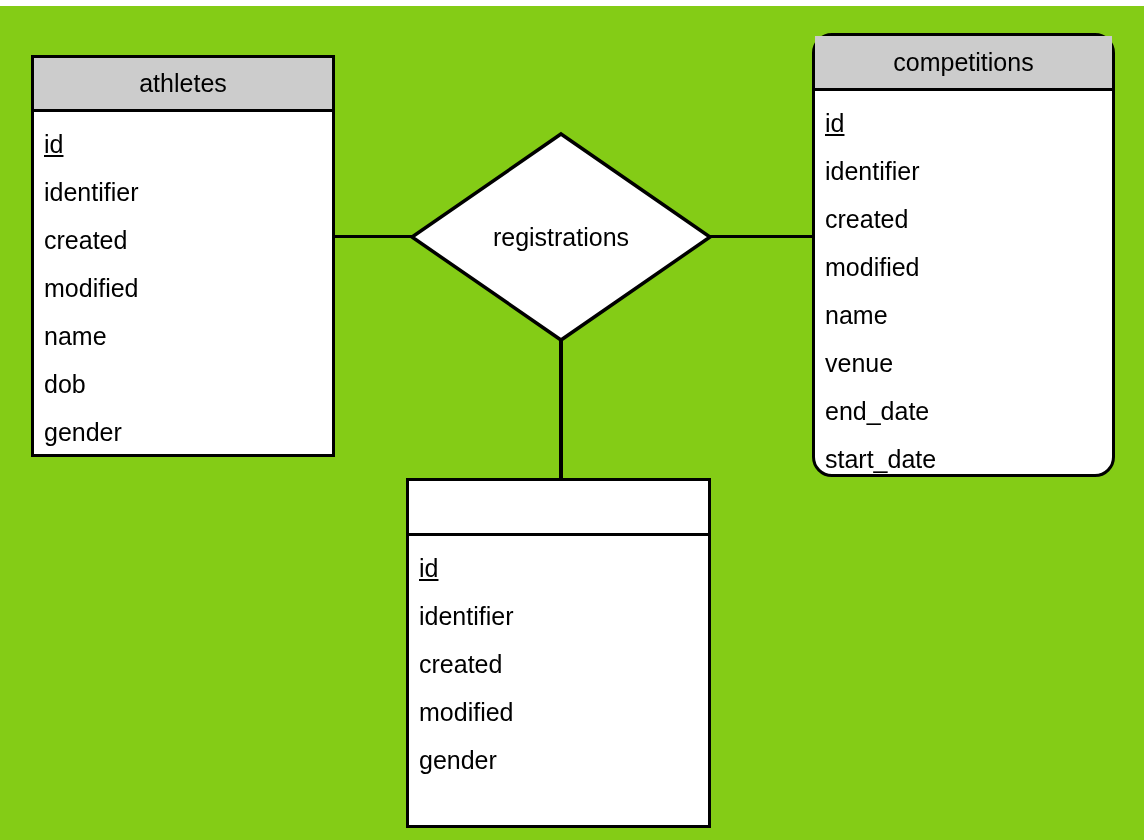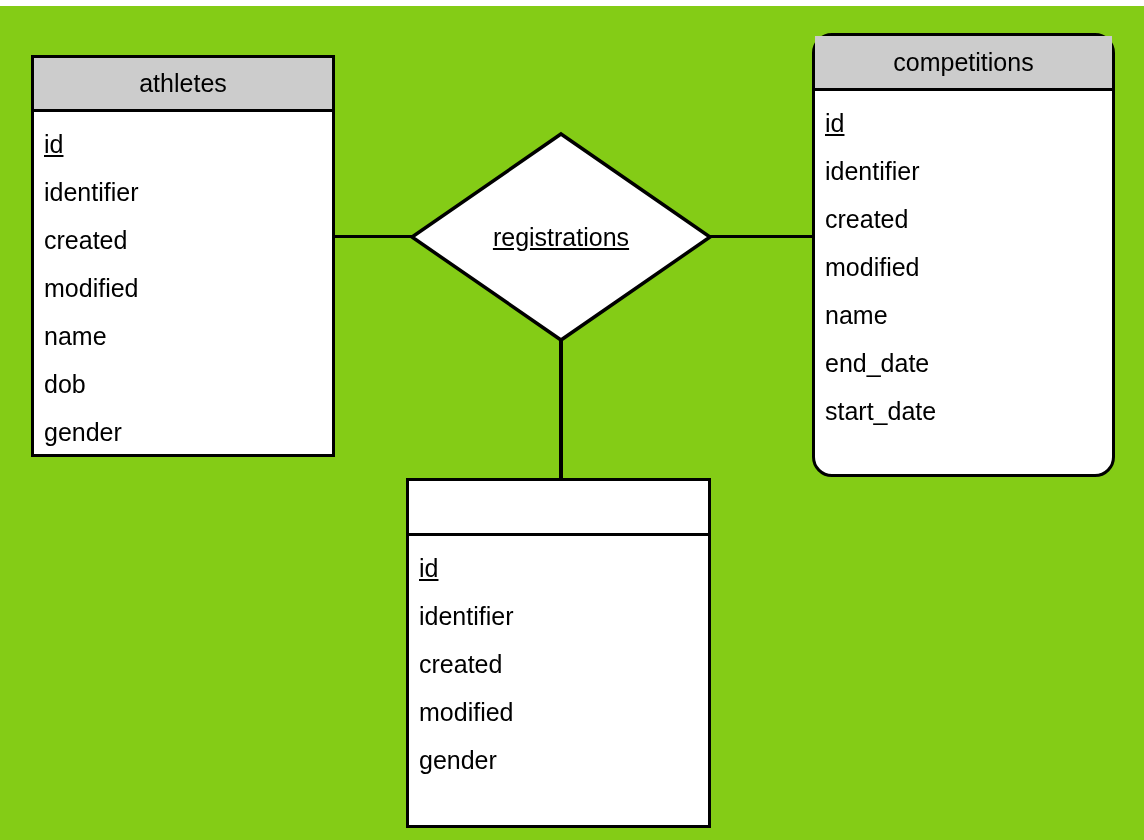--- a/index.html
+++ b/index.html
@@ -68,21 +68,20 @@
     left: 0;
     top: 0;
     width: 100%;
     height: 100%;
     display: flex;
     align-items: center;
     justify-content: center;
     font-size: 25px;
     color: #000000;
     pointer-events: none;
-    text-decoration: underline;
   }
 
   
   .connector {
     position: absolute;
     background: #000000;
   }
   .connector.h { height: 3px; }
   .connector.v { width: 3px; }
 </style>
@@ -111,20 +110,21 @@
   </div>
 
   <div class="entity" style="left:812px; top:27px; width:303px; height:444px;border-radius:20px;">
     <div class="entity-header shaded" style="height:55px;">competitions</div>
     <div class="entity-fields">
       <div class="field-row pk"><span>id</span></div>
       <div class="field-row"><span>identifier</span></div>
       <div class="field-row"><span>created</span></div>
       <div class="field-row"><span>modified</span></div>
       <div class="field-row"><span>name</span></div>
+      <div class="field-row"><span>venue</span></div>
       <div class="field-row"><span>end_date</span></div>
       <div class="field-row"><span>start_date</span></div>
     </div>
   </div>
 
   <div class="entity" style="left:406px; top:472px; width:305px; height:350px;">
     <div class="entity-header blank" style="height:55px;"></div>
     <div class="entity-fields">
       <div class="field-row pk"><span>id</span></div>
       <div class="field-row"><span>identifier</span></div>

